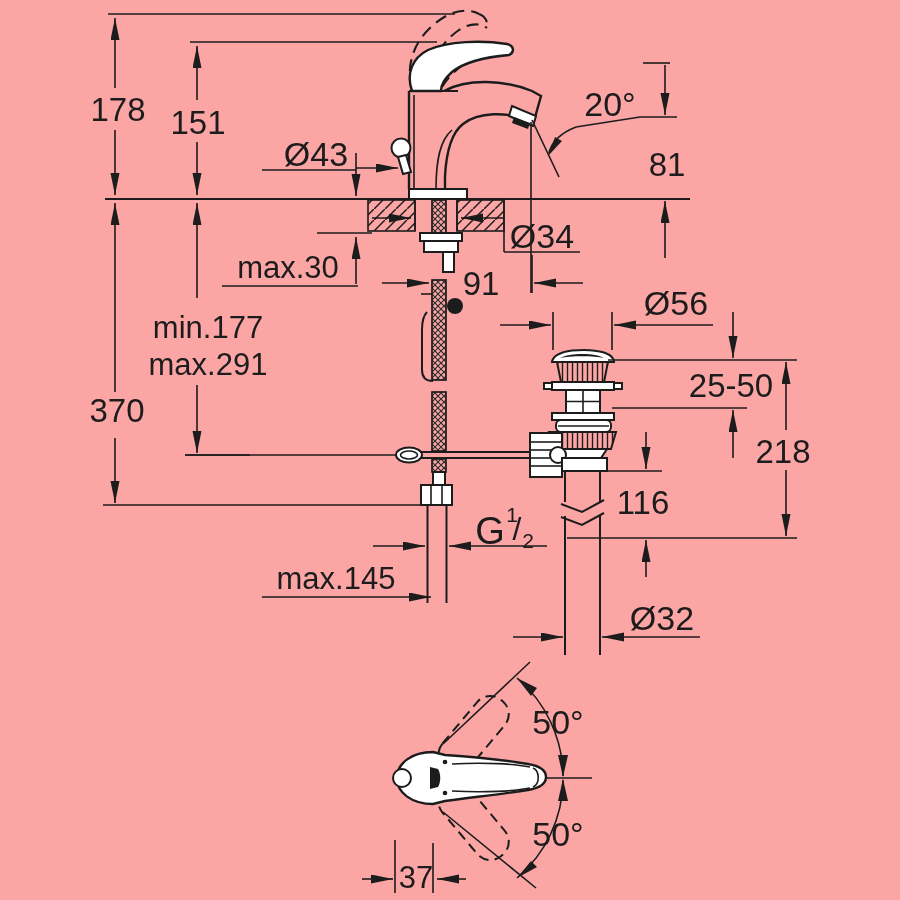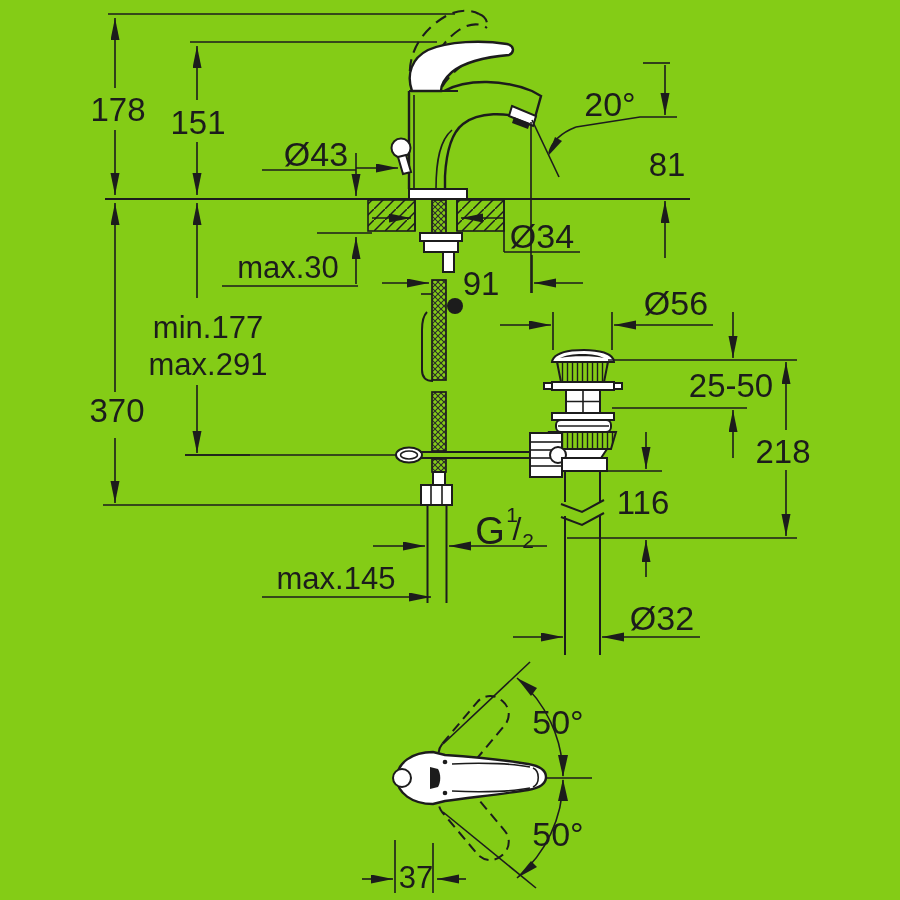--- a/index.html
+++ b/index.html
@@ -1,16 +1,16 @@
 <!DOCTYPE html>
 <html><head>
 <meta charset="utf-8">
 <style>
   html,body{margin:0;padding:0;background:#ffffff;}
-  .page{width:900px;height:900px;background:#84cc16;position:relative;font-family:"Liberation Sans",sans-serif;}
+  .page{width:900px;height:900px;background:#fca5a5;position:relative;font-family:"Liberation Sans",sans-serif;}
   svg{display:block;}
   svg text{fill:#1c1c1c;font-family:"Liberation Sans","DejaVu Sans",sans-serif;}
   .ln{stroke:#1c1c1c;stroke-width:2;fill:none;}
   .thin{stroke:#1c1c1c;stroke-width:1.6;fill:none;}
   .thick{stroke:#1c1c1c;stroke-width:2.4;fill:none;}
   .dash{stroke:#1c1c1c;stroke-width:2.1;fill:none;stroke-dasharray:12 7;}
   .dash2{stroke:#1c1c1c;stroke-width:2;fill:none;stroke-dasharray:10 6;}
   .wfill{fill:#ffffff;}
   .bfill{fill:#1c1c1c;stroke:none;}
   .num{font-size:33px;}

